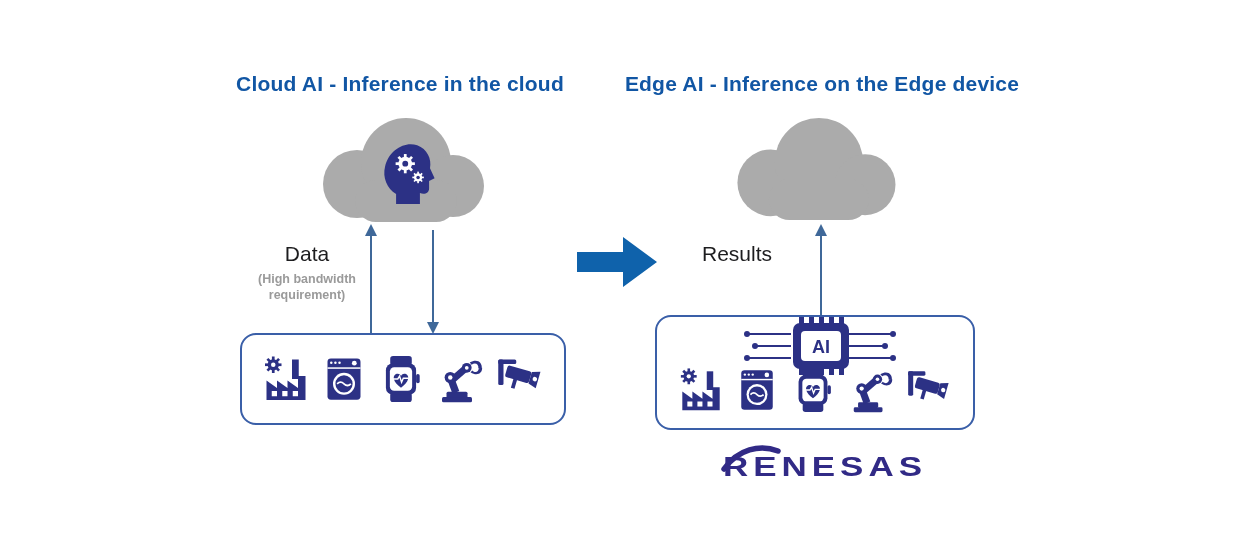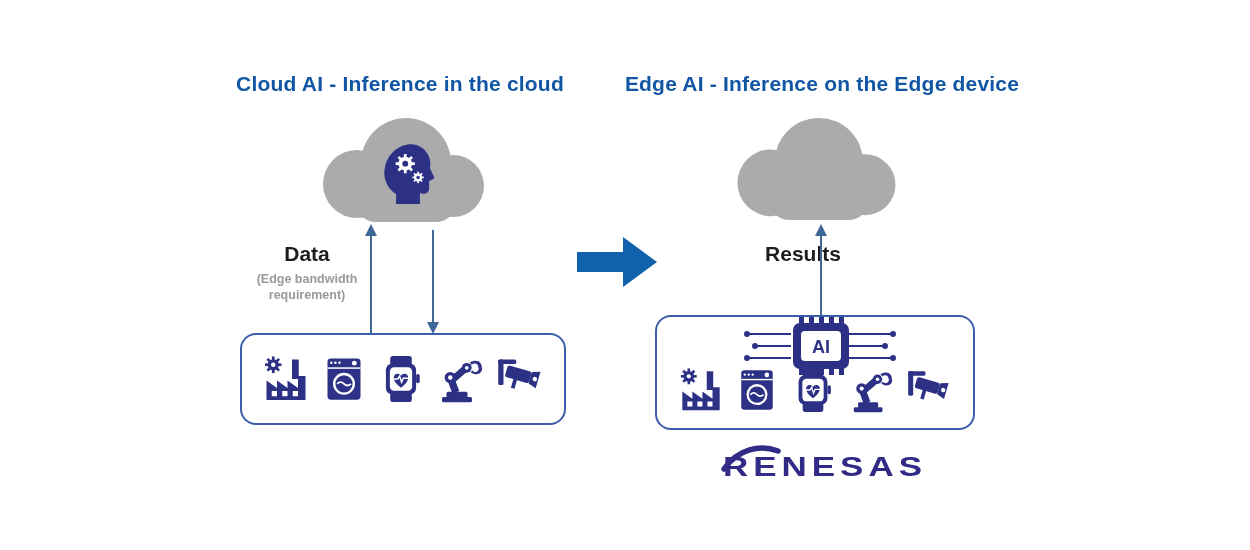--- a/index.html
+++ b/index.html
@@ -1,26 +1,26 @@
 <!DOCTYPE html>
 <html><head>
 <meta charset="utf-8">
 <style>
   html,body{margin:0;padding:0;}
   body{width:1250px;height:550px;background:#ffffff;font-family:"Liberation Sans",sans-serif;}
   .canvas{position:relative;width:1250px;height:550px;overflow:hidden;background:#ffffff;}
   .section-title{position:absolute;font-size:21px;font-weight:bold;color:#1156a4;text-align:center;letter-spacing:0.2px;}
   #left-title{left:190px;top:72px;width:420px;}
   #right-title{left:612px;top:72px;width:420px;}
-  .flow-label{position:absolute;font-size:21px;font-weight:bold;color:#1d1d1f;text-align:center;}
+  .flow-label{position:absolute;font-size:21px;font-weight:normal;color:#1d1d1f;text-align:center;}
   .flow-note{position:absolute;font-size:12.5px;font-weight:bold;color:#9a9a9a;text-align:center;line-height:1.3;}
   #data-label{left:245px;top:242px;width:124px;}
   #data-note{left:242px;top:271px;width:130px;}
   #inference-label{left:428px;top:242px;width:130px;}
-  #results-label{left:741px;top:242px;width:124px;}
+  #results-label{left:675px;top:242px;width:124px;}
   #results-note{left:698px;top:271px;width:130px;}
   .cloud{position:absolute;}
   #cloud-left{left:309px;top:116px;width:184px;height:110px;}
   #cloud-right{left:720px;top:116px;width:188px;height:108px;}
   #head-icon{position:absolute;left:70px;top:22px;width:58px;height:66px;}
   .device-box{position:absolute;border:2.5px solid #3a5fa8;border-radius:16px;background:#fff;display:flex;align-items:center;justify-content:space-evenly;box-sizing:border-box;}
   #left-box{left:240px;top:333px;width:326px;height:92px;padding:0 8px;}
   #right-box{left:655px;top:315px;width:320px;height:115px;padding:42px 8px 8px 8px;}
   .dev{color:#2c3185;display:flex;align-items:center;justify-content:center;}
   .arrow-svg{position:absolute;}
@@ -143,21 +143,21 @@
       </g>
     </svg>
   </div>
   <div class="cloud" id="cloud-right">
     <svg width="188" height="108" viewBox="0 0 184 110">
         <use href="#ic-cloud"></use>
       </svg>
   </div>
 
   <div class="flow-label" id="data-label">Data</div>
-  <div class="flow-note" id="data-note">(Edge bandwidth requirement)</div>
+  <div class="flow-note" id="data-note">(High bandwidth requirement)</div>
 
   <svg class="arrow-svg" style="left:363px;top:224px;" width="16" height="112">
     <line x1="8" y1="112" x2="8" y2="10" stroke="#3f6899" stroke-width="2"></line>
     <polygon points="8,0 2,12 14,12" fill="#3f6899"></polygon>
   </svg>
   <svg class="arrow-svg" style="left:425px;top:230px;" width="16" height="104">
     <line x1="8" y1="0" x2="8" y2="94" stroke="#3f6899" stroke-width="2"></line>
     <polygon points="8,104 2,92 14,92" fill="#3f6899"></polygon>
   </svg>
 

